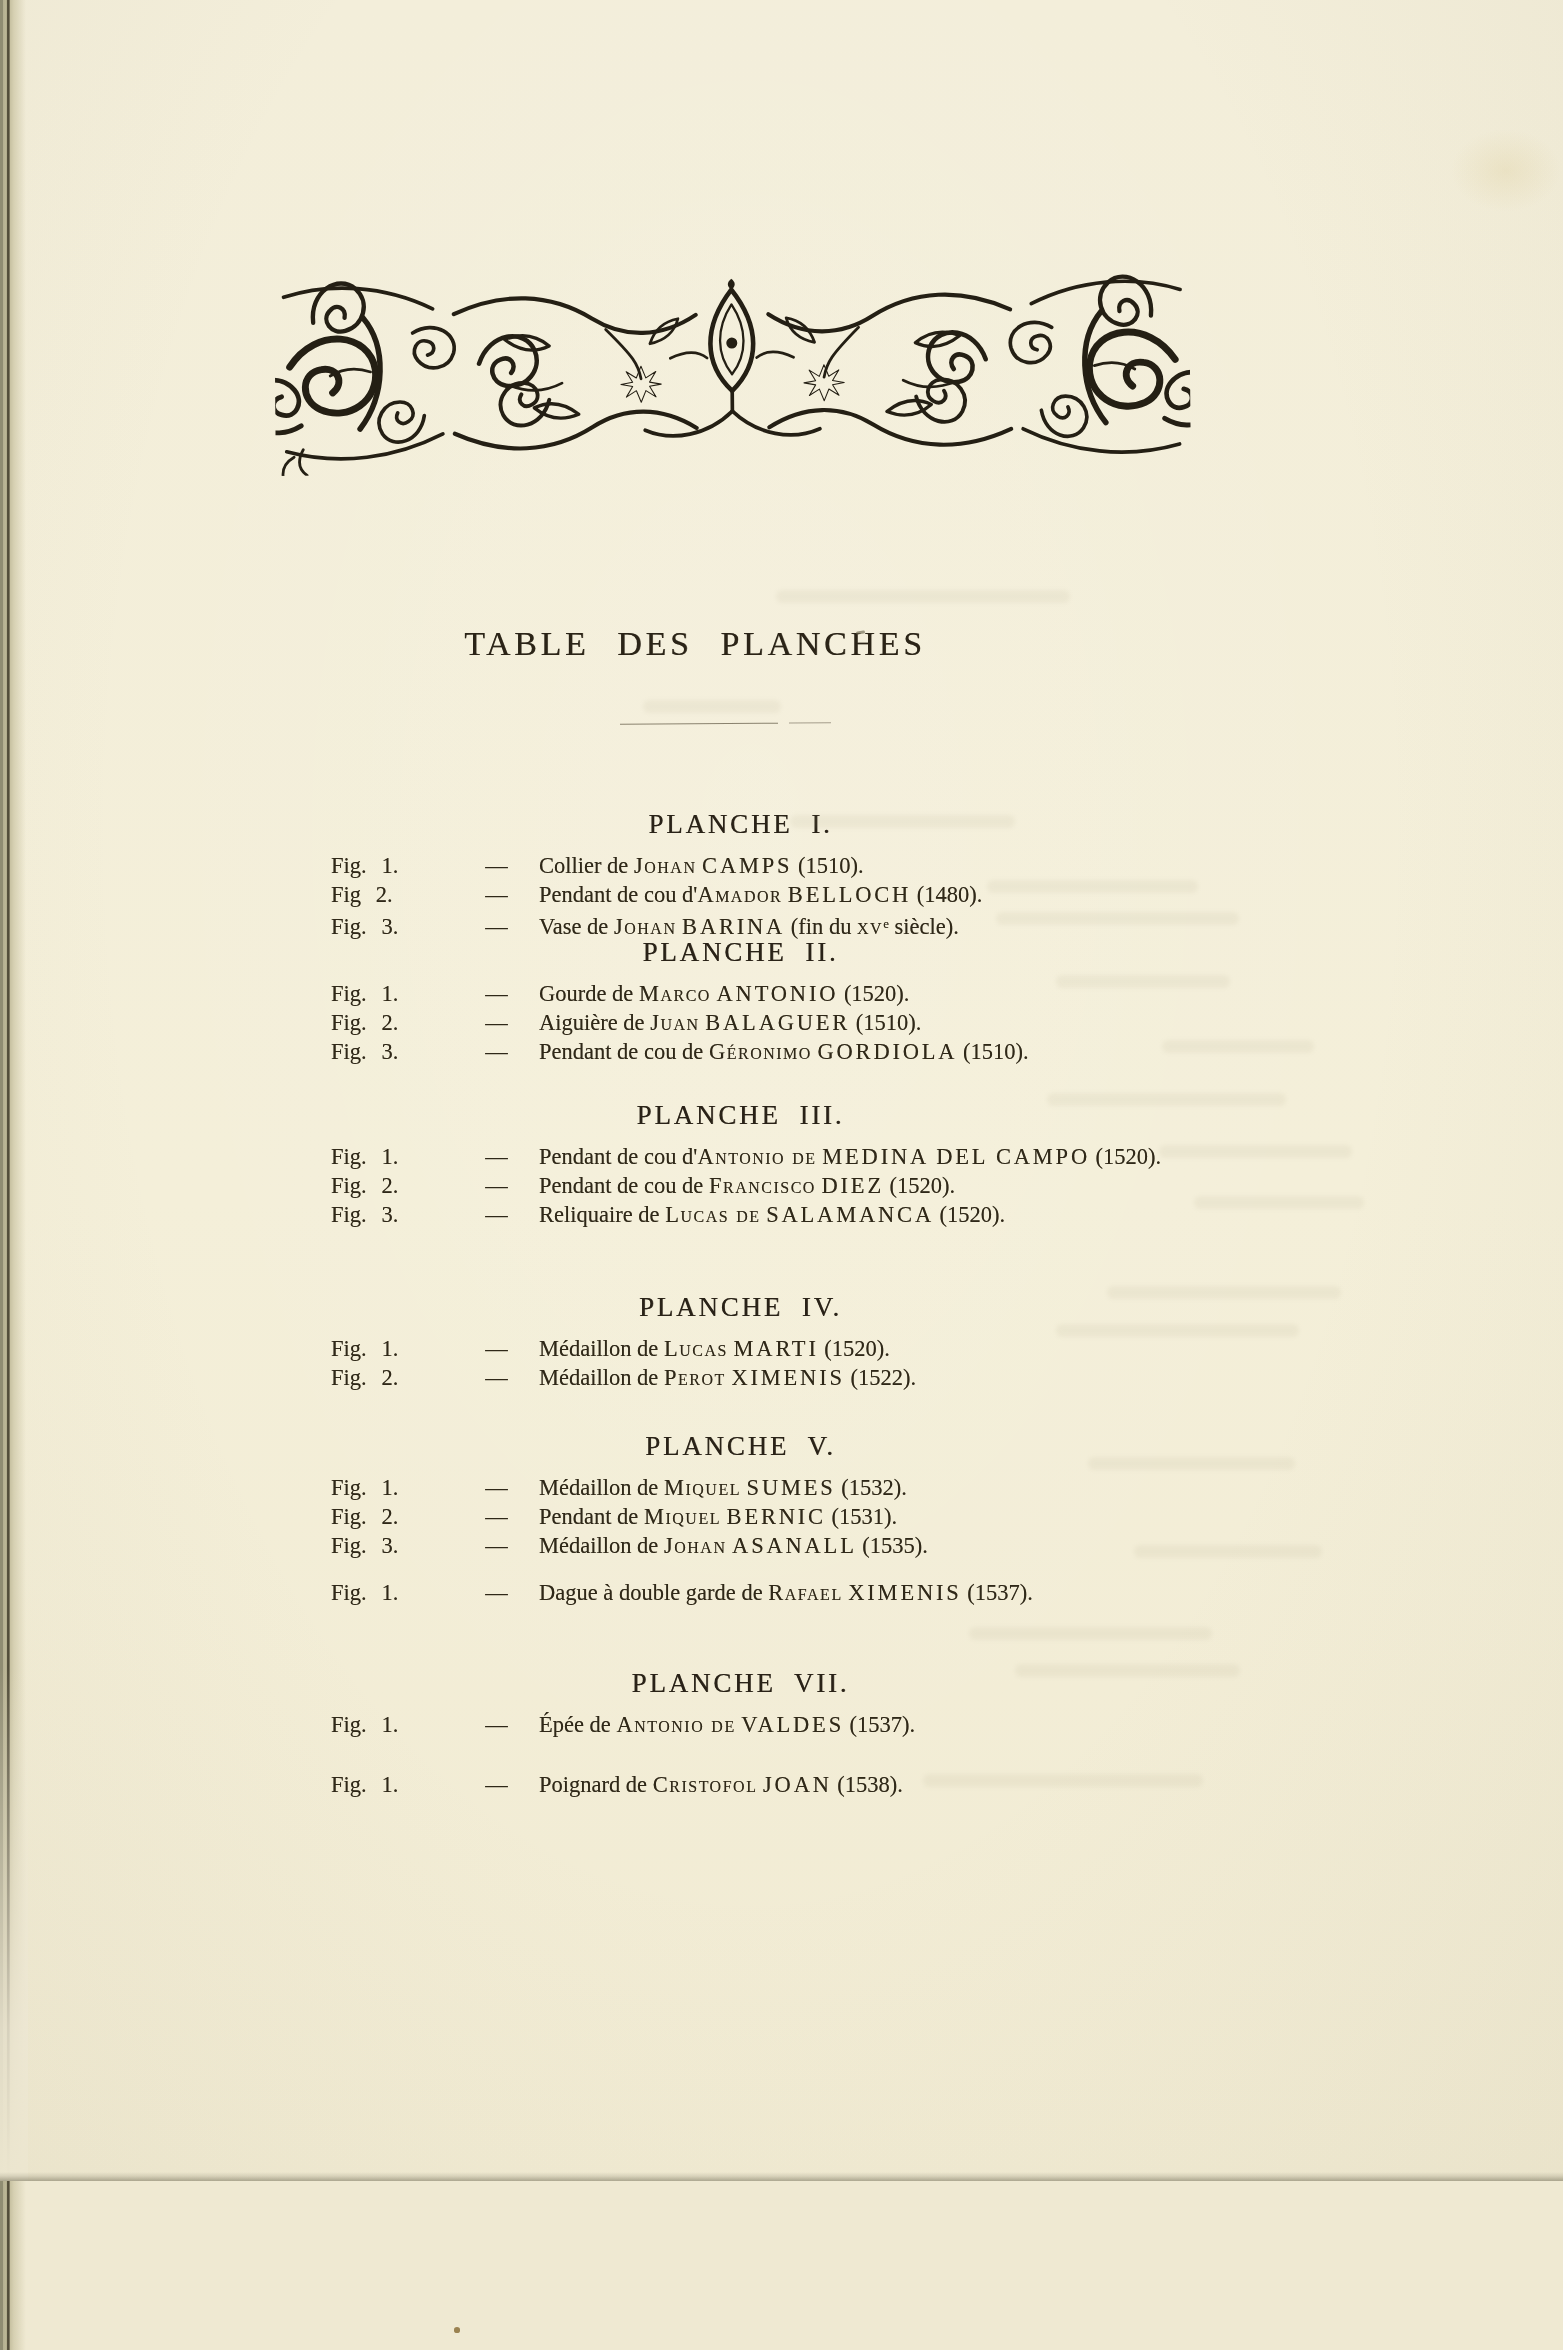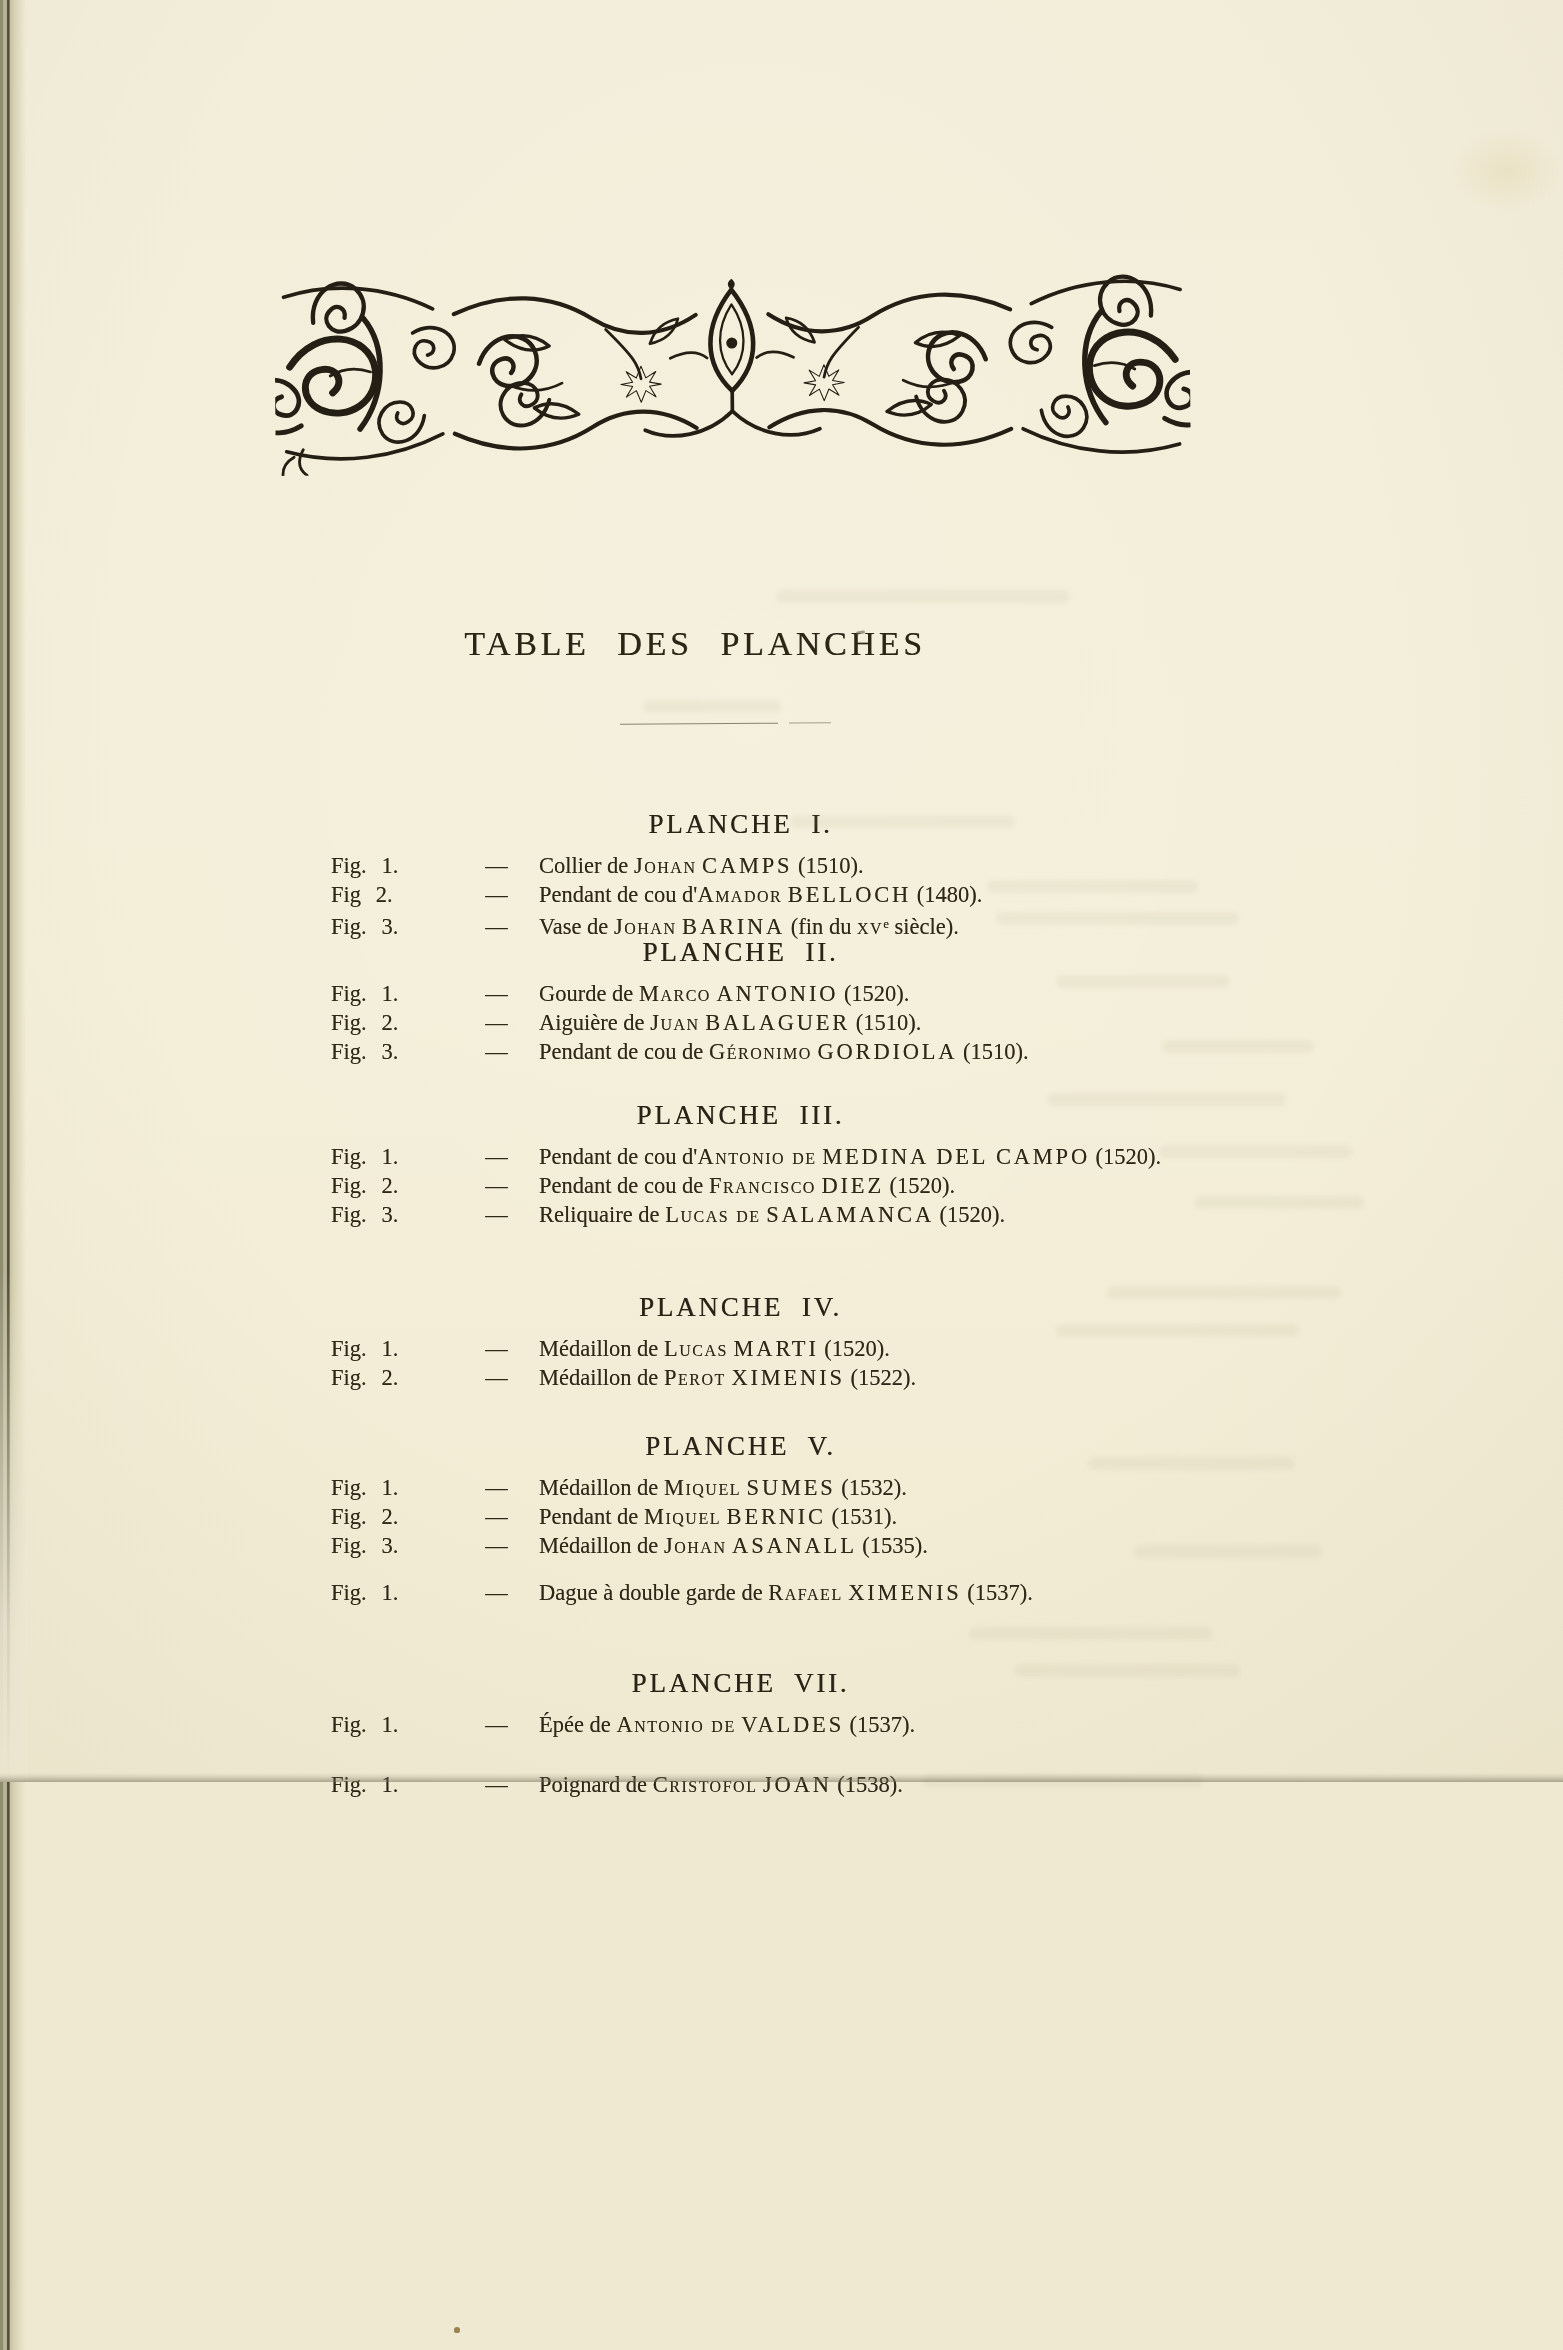--- a/index.html
+++ b/index.html
@@ -2,21 +2,21 @@
 <html style="font-size:14.7px"><head>
 <meta charset="utf-8">
 <style>
   html,body{margin:0;padding:0;}
   body{
     width:1564px;height:2351px;overflow:hidden;
     font-family:"Liberation Serif","DejaVu Serif",serif;
     background:#efe9d2;
   }
   .sheet{
-    position:relative;width:1564px;height:1782px;
+    position:relative;width:1564px;height:2181px;
     background:
       radial-gradient(ellipse at 48% 38%, rgba(255,255,255,.10) 0%, rgba(255,255,255,0) 55%, rgba(140,128,90,.07) 100%),
       linear-gradient(180deg,#f3eeda 0%,#f4efd9 55%,#f1ebd3 100%);
   }
   
   .gutter{
     position:absolute;left:0;top:0;width:26px;height:2351px;pointer-events:none;
     background:linear-gradient(to right,
       #8f8c72 0px,#8f8c72 2.8px,
       #b3ae90 2.8px,#bdb897 6.4px,

